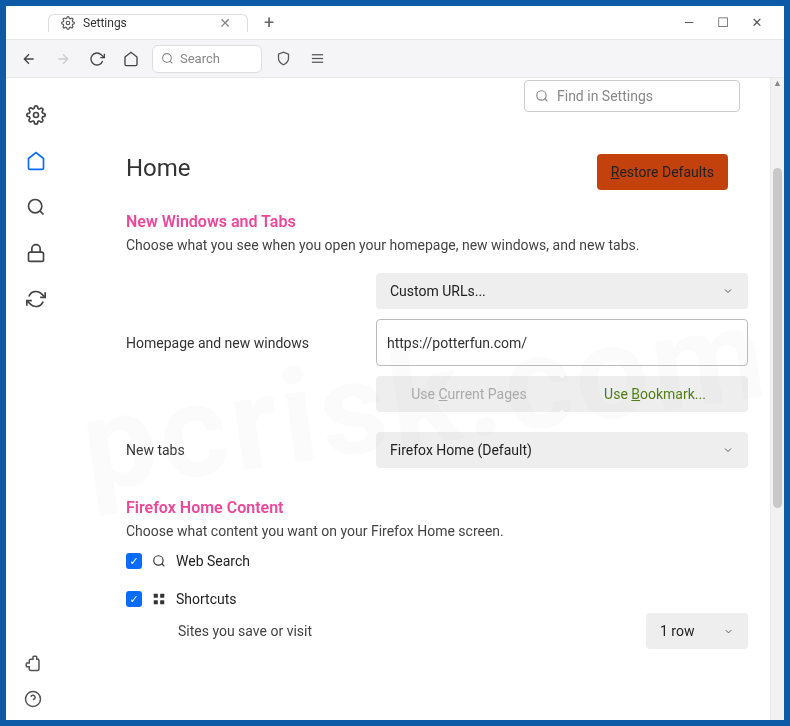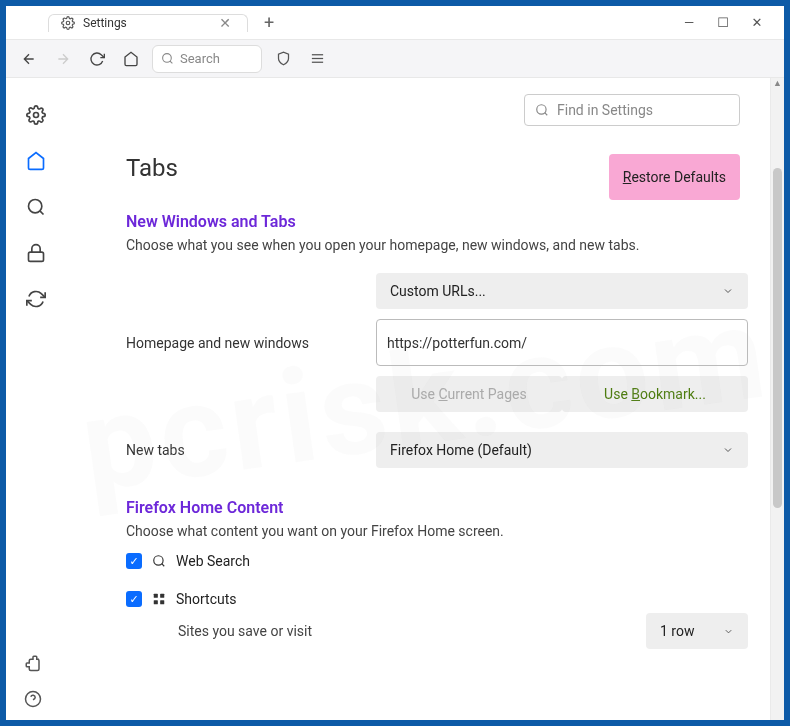--- a/index.html
+++ b/index.html
@@ -17,24 +17,24 @@
 .urlbox { flex: 1; display: flex; align-items: center; gap: 8px; height: 28px; background: #fff; border: 1px solid #ddd; border-radius: 6px; padding: 0 10px; font-size: 13px; color: #555; }
 .fxpill { background: #eee; padding: 1px 6px; border-radius: 4px; font-size: 12px; }
 .urlbox .star { margin-left: auto; color: #888; }
 .searchbox { width: 110px; height: 28px; display: flex; align-items: center; gap: 6px; background: #fff; border: 1px solid #ddd; border-radius: 6px; padding: 0 8px; font-size: 13px; color: #888; }
 .content-wrap { display: flex; height: calc(100% - 72px); position: relative; }
 .sidebar-left { width: 60px; display: flex; flex-direction: column; align-items: center; gap: 24px; padding-top: 26px; }
 .sidebar-left .icon { color: #444; width: 22px; height: 22px; display:flex; align-items:center; justify-content:center; }
 .sidebar-left .icon.active { color: #0a6cff; }
 .sidebar-bottom { position: absolute; bottom: 12px; left: 18px; display:flex; flex-direction:column; gap:18px; color:#555; }
 .main { flex: 1; padding: 20px 36px 20px 60px; overflow-y: auto; position: relative; }
-.findbox { position: absolute; top: 16px; right: 44px; width: 216px; height: 32px; border: 1px solid #ccc; border-radius: 4px; display:flex; align-items:center; gap:8px; padding:0 10px; font-size:14px; color:#888; }
+.findbox { position: absolute; top: 2px; right: 44px; width: 216px; height: 32px; border: 1px solid #ccc; border-radius: 4px; display:flex; align-items:center; gap:8px; padding:0 10px; font-size:14px; color:#888; }
 h1.pagetitle { font-size: 24px; font-weight: 400; color: #333; margin-top: 56px; }
-.restore { position:absolute; top:76px; right:44px; height:46px; padding:0 14px; background:#f9a8d4; border:none; border-radius:4px; font-size:14px; color:#222; }
-h2.section { font-size: 16px; font-weight: 600; color: #6d28d9; margin-top: 30px; }
+.restore { position:absolute; top:76px; right:56px; height:36px; padding:0 14px; background:#c2410c; border:none; border-radius:4px; font-size:14px; color:#222; }
+h2.section { font-size: 16px; font-weight: 600; color: #ec4899; margin-top: 30px; }
 p.desc { font-size: 14px; color: #444; margin-top: 6px; }
 .row { display:flex; align-items:center; margin-top:20px; gap: 20px; }
 .row .lbl { font-size:14px; color:#333; width: 230px; }
 .ctrls { flex:1; display:flex; flex-direction:column; gap:10px; }
 .select { width:100%; height:36px; background:#eee; border:none; border-radius:4px; padding:0 14px; font-size:14px; color:#222; display:flex; align-items:center; justify-content:space-between;gap:8px; }
 .select-short { width:102px; }
 .input { width:100%; height:47px; border:1px solid #bbb; border-radius:4px; padding:4px 10px; font-size:14px; color:#333; }
 .btnrow { display:flex; }
 .btnrow button { flex:1; height:36px; background:#eee; border:none; border-radius:4px; font-size:14px; color:#4d7c0f; }
 .btnrow button.disabled { color:#aaa; }
@@ -164,21 +164,21 @@
     <div class="main">
       <div class="watermark">pcrisk.com</div>
       <div class="findbox">
         <svg width="14" height="14" viewBox="0 0 24 24" fill="none" stroke="#888" stroke-width="2">
             <circle cx="11" cy="11" r="8"></circle>
             <path d="M21 21l-4.35-4.35"></path>
           </svg>
         <span>Find in Settings</span>
       </div>
 
-      <h1 class="pagetitle">Tabs</h1>
+      <h1 class="pagetitle">Home</h1>
       <button class="restore"><span style="text-decoration:underline">R</span><span>estore Defaults</span></button>
 
       <h2 class="section">New Windows and Tabs</h2>
       <p class="desc">Choose what you see when you open your homepage, new windows, and new tabs.</p>
 
       <div class="row">
         <div class="lbl">Homepage and new windows</div>
         <div class="ctrls">
           <div class="select">
             <span>Custom URLs...</span>

